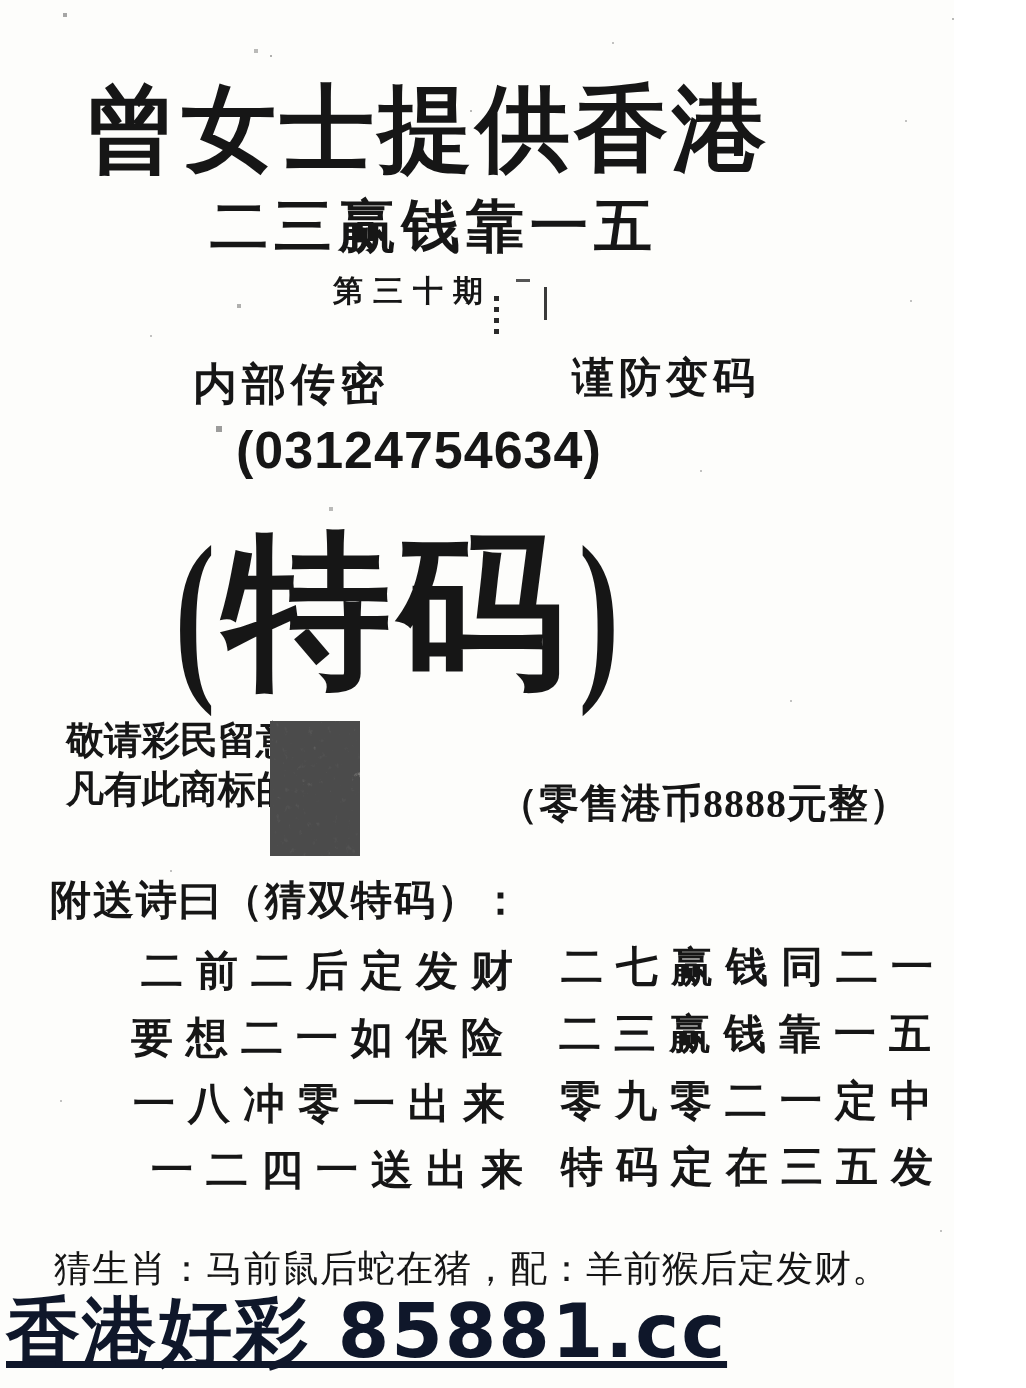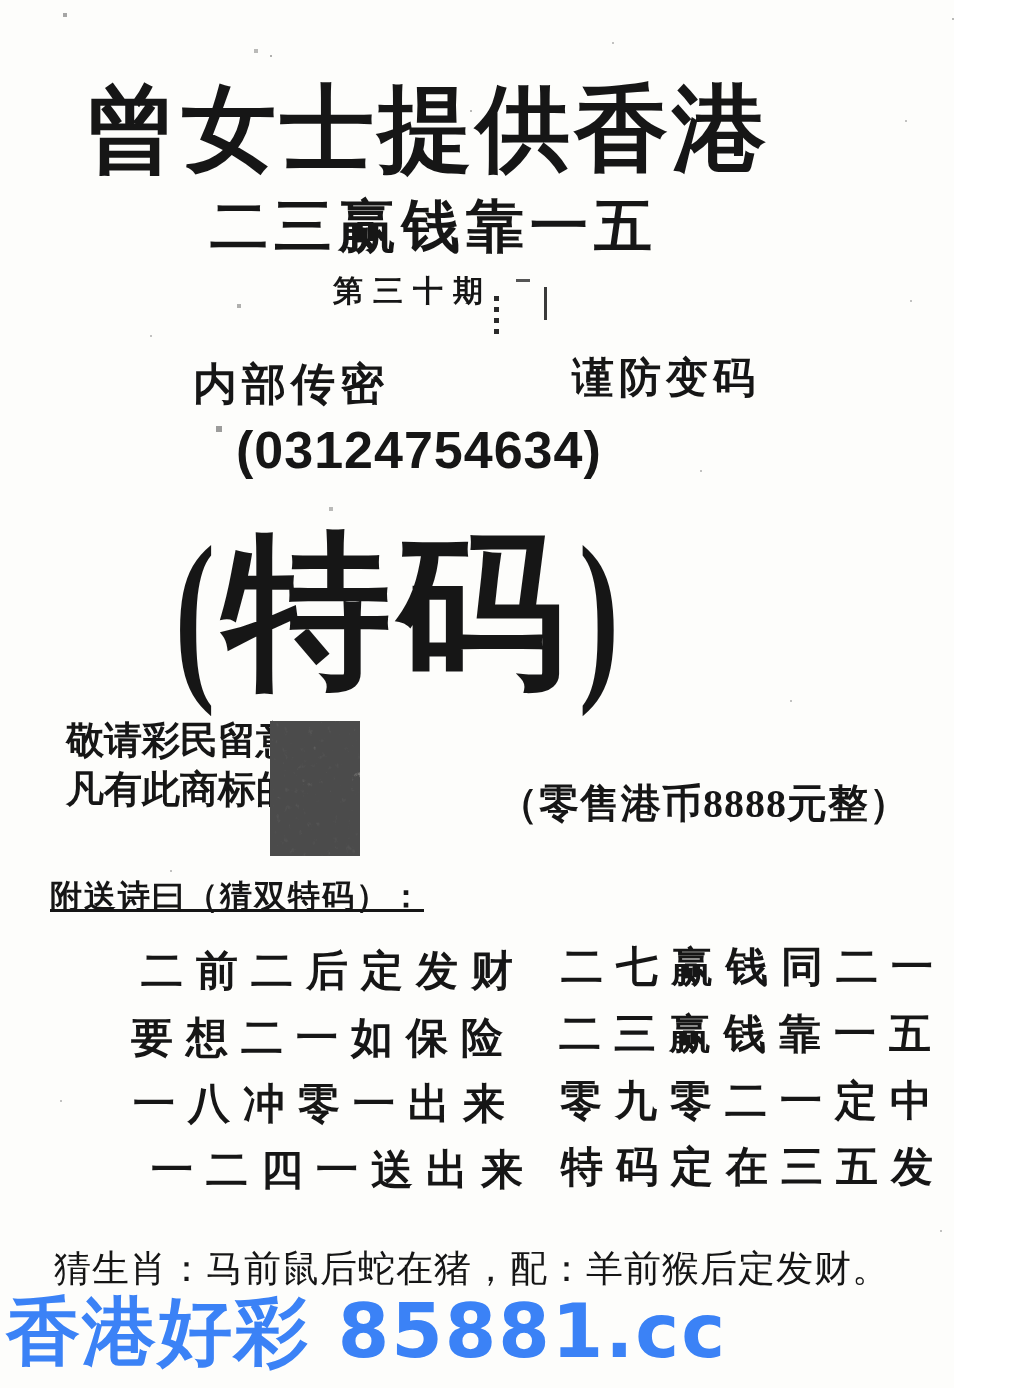--- a/index.html
+++ b/index.html
@@ -53,21 +53,21 @@
     font-weight:bold;
   }
   .headline .word { letter-spacing:6px; }
 
   .notice { left:66px; top:716px; font-size:38px; font-weight:bold; line-height:49px; white-space:nowrap; }
 
   .stamp { left:270px; top:721px; width:90px; height:135px; }
 
   .price { left:498px; top:784px; font-size:40px; font-weight:bold; letter-spacing:1px; }
 
-  .poem-header { left:50px; top:880px; font-size:32px; font-weight:bold; letter-spacing:2px;text-decoration:underline; }
+  .poem-header { left:50px; top:880px; font-size:41px; font-weight:bold; letter-spacing:2px; }
 
   .poem { font-size:42px; font-weight:bold; letter-spacing:13px; }
   .pl0 { left:141px; top:950px; }
   .pl1 { left:131px; top:1017px; }
   .pl2 { left:133px; top:1083px; }
   .pl3 { left:129px; top:1149px;margin-left:22px; }
   .pr0 { left:561px; top:946px; }
   .pr1 { left:559px; top:1013px; }
   .pr2 { left:560px; top:1080px; }
   .pr3 { left:561px; top:1146px; }
@@ -166,15 +166,15 @@
   <div class="abs poem pl1">要想二一如保险</div>
   <div class="abs poem pl3">一二四一送出来</div>
 
   <div class="abs poem pr0">二七赢钱同二一</div>
   <div class="abs poem pr1">二三赢钱靠一五</div>
   <div class="abs poem pr2">零九零二一定中</div>
   <div class="abs poem pr3">特码定在三五发</div>
 
   <div class="abs zodiac">猜生肖：马前鼠后蛇在猪，配：羊前猴后定发财。</div>
 
-  <div class="abs watermark" style="color: #3b82f6;">香港好彩 85881.cc</div>
+  <div class="abs watermark" style="color: #0f172a; text-decoration: underline;">香港好彩 85881.cc</div>
 
 </div>
 
 </body></html>

